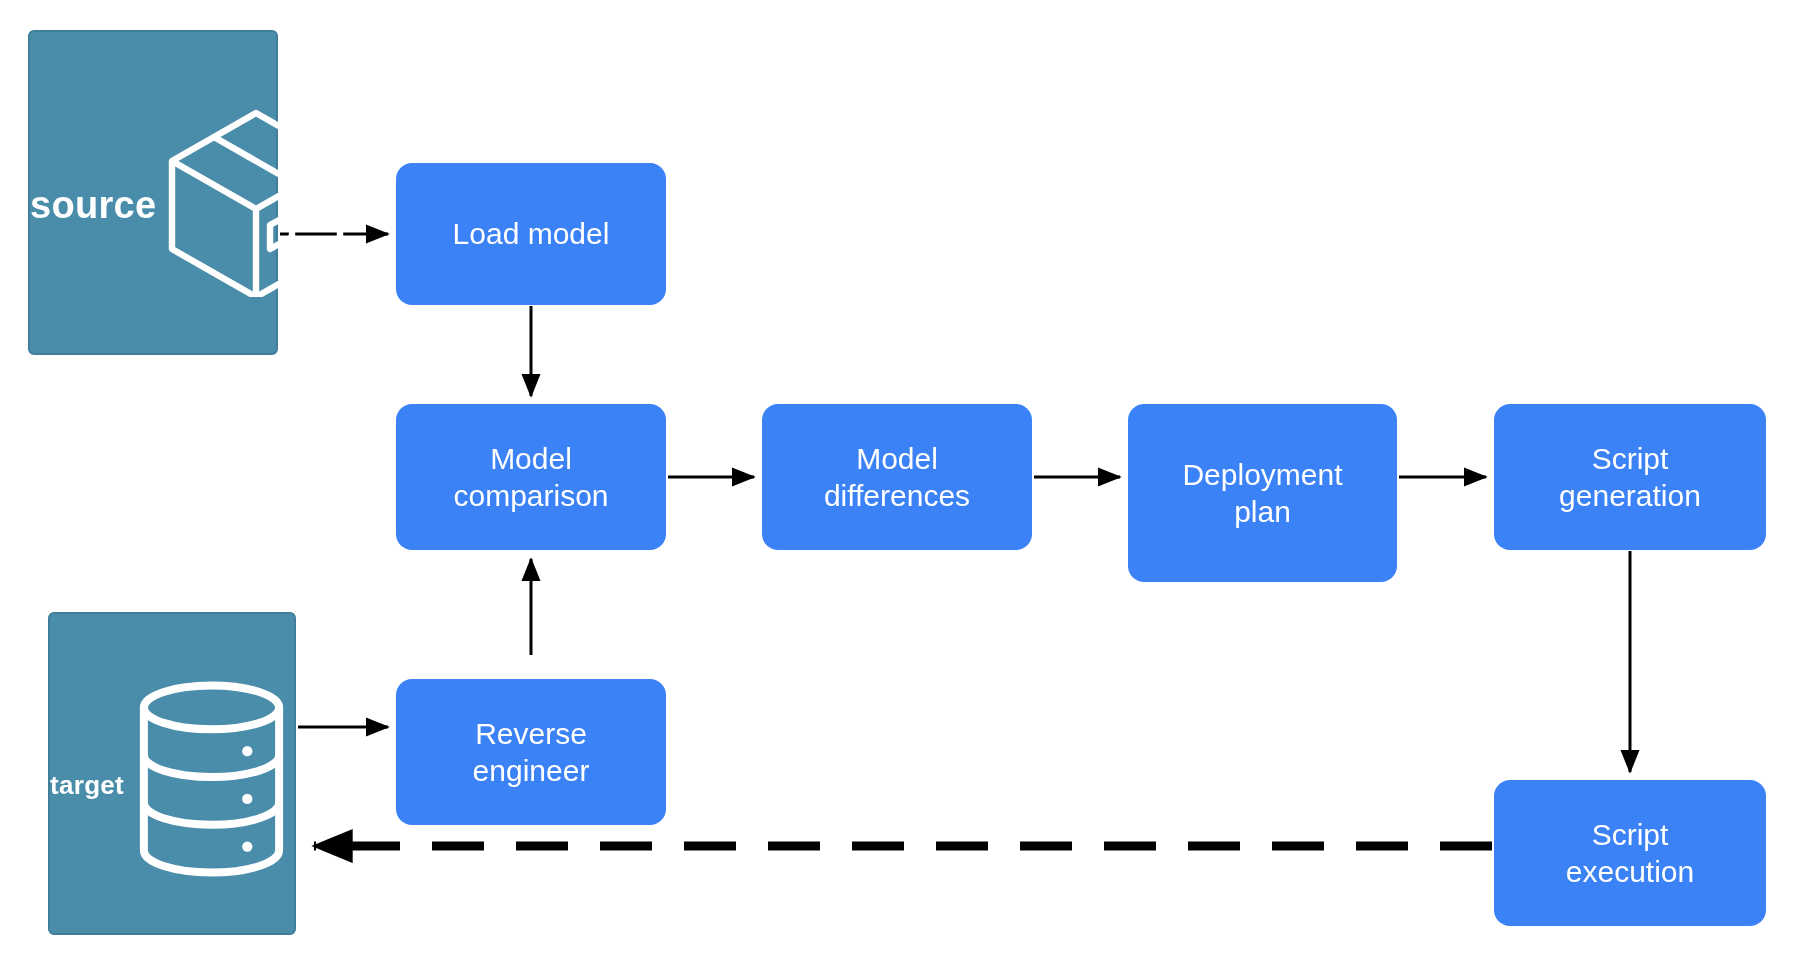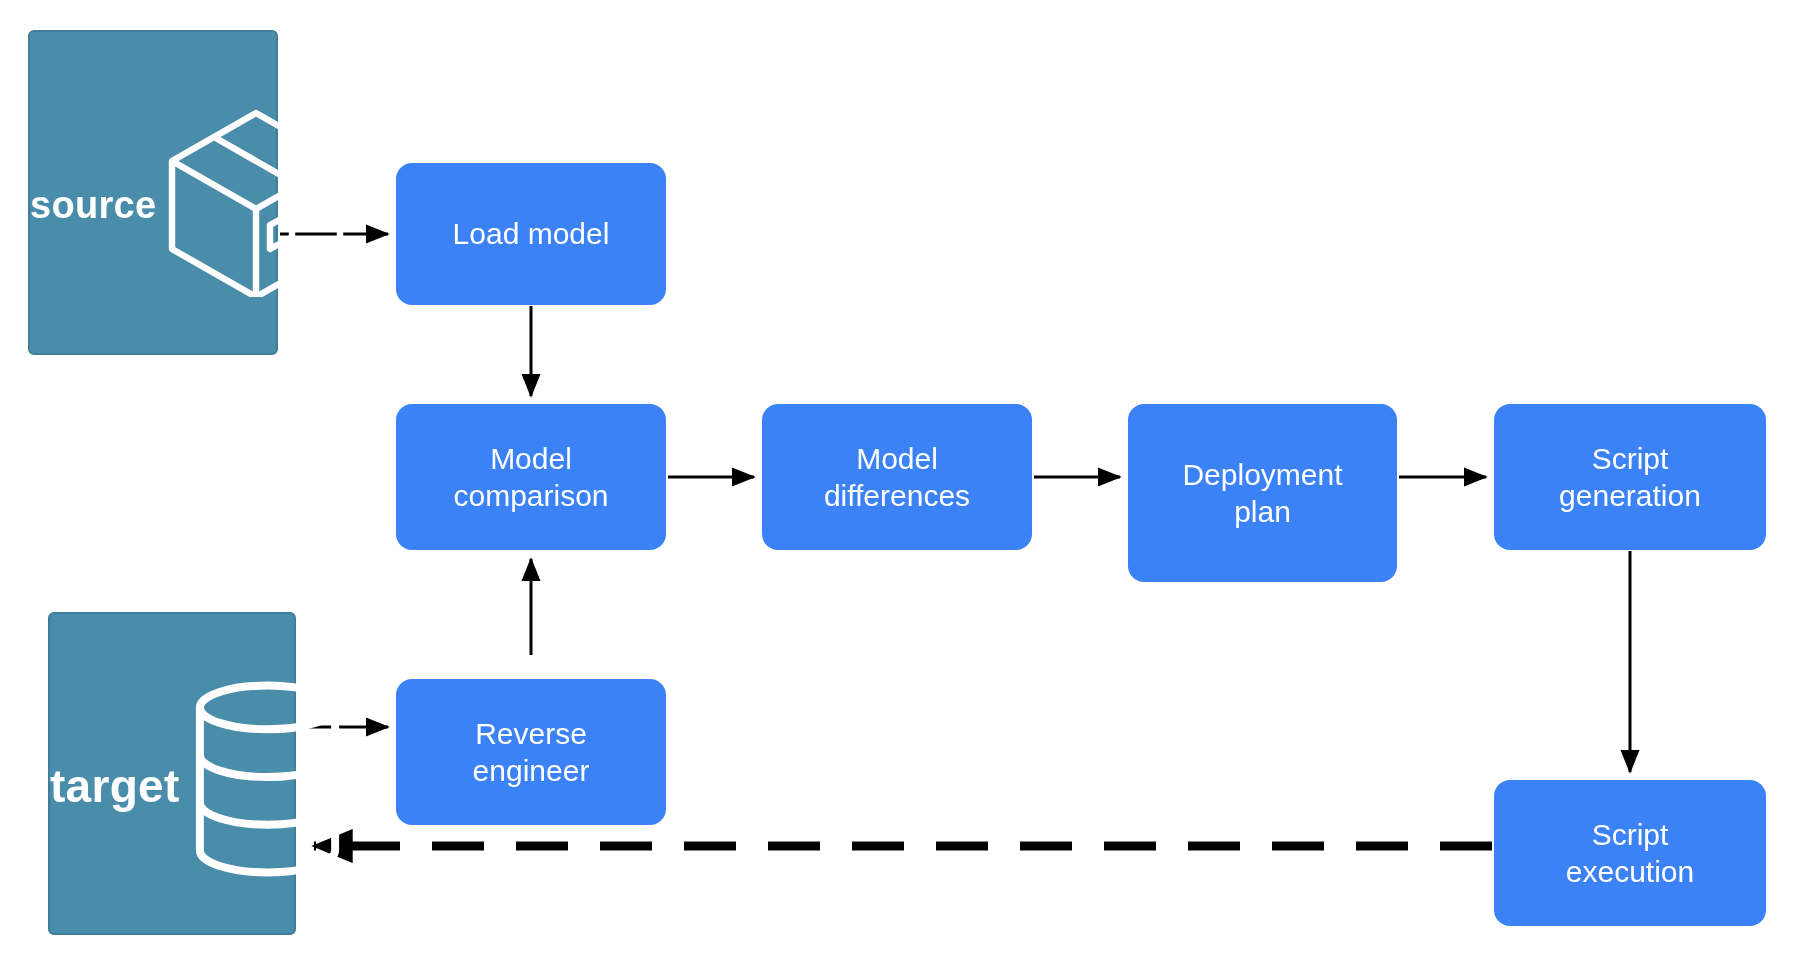--- a/index.html
+++ b/index.html
@@ -54,21 +54,21 @@
   }
   #edges {
     position: absolute;
     left: 0;
     top: 0;
     width: 1800px;
     height: 959px;
     pointer-events: none;
   }
   .src-label { font-size: 38px; }
-  .tgt-label { font-size: 46px; }
+  .tgt-label { font-size: 26px; }
 </style>
 </head>
 <body>
 
 <div id="canvas">
 
   <svg id="edges" viewBox="0 0 1800 959" xmlns="http://www.w3.org/2000/svg">
     <defs>
       <marker id="ah" markerWidth="9" markerHeight="9" refX="7.4" refY="3.2" orient="auto" markerUnits="strokeWidth">
         <path d="M0,0 L8,3.2 L0,6.4 z" fill="#000000"></path>

